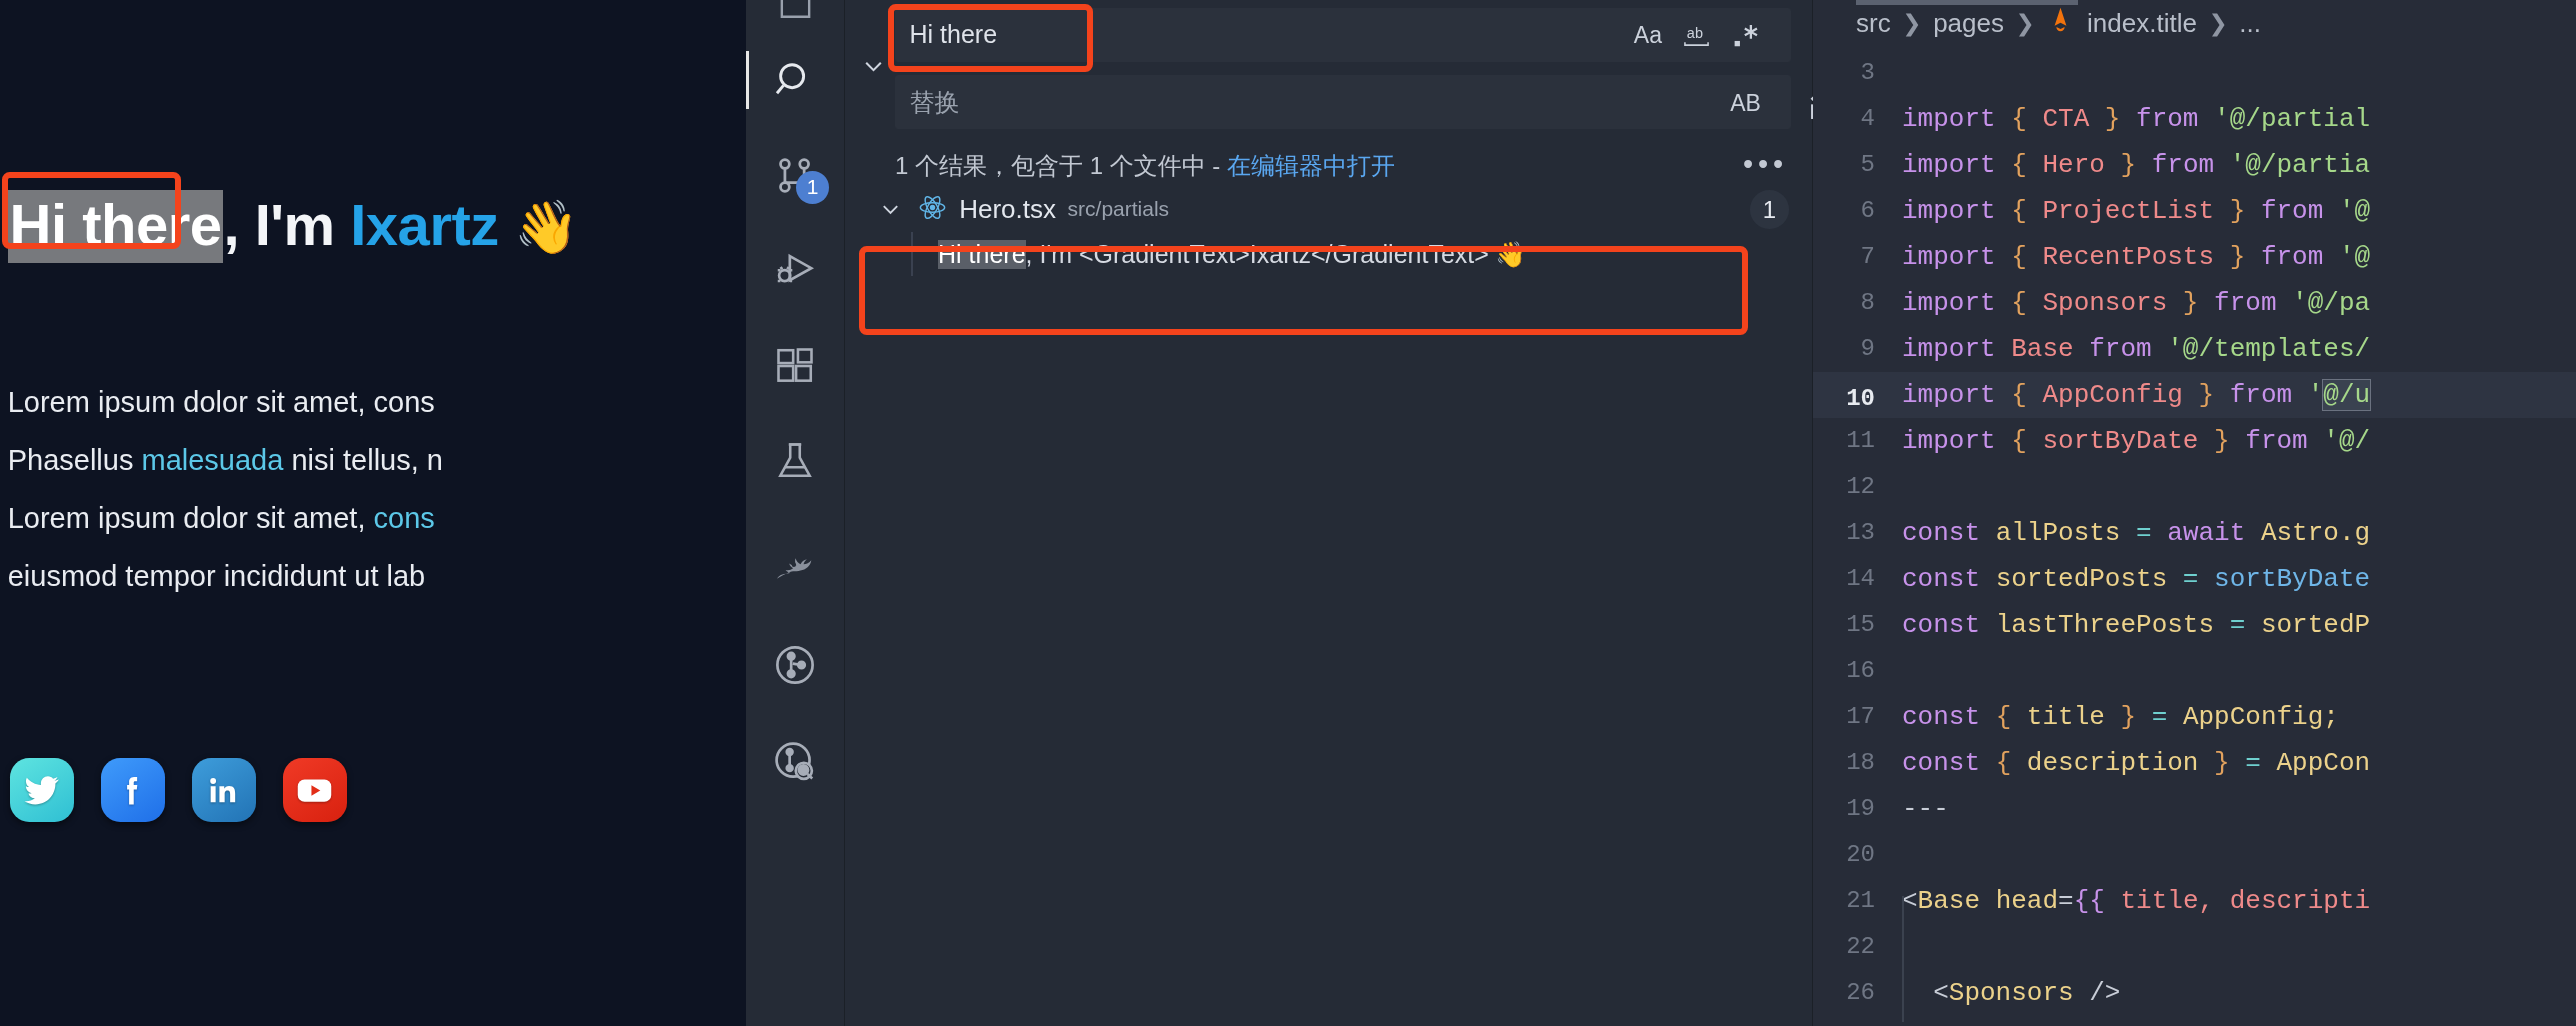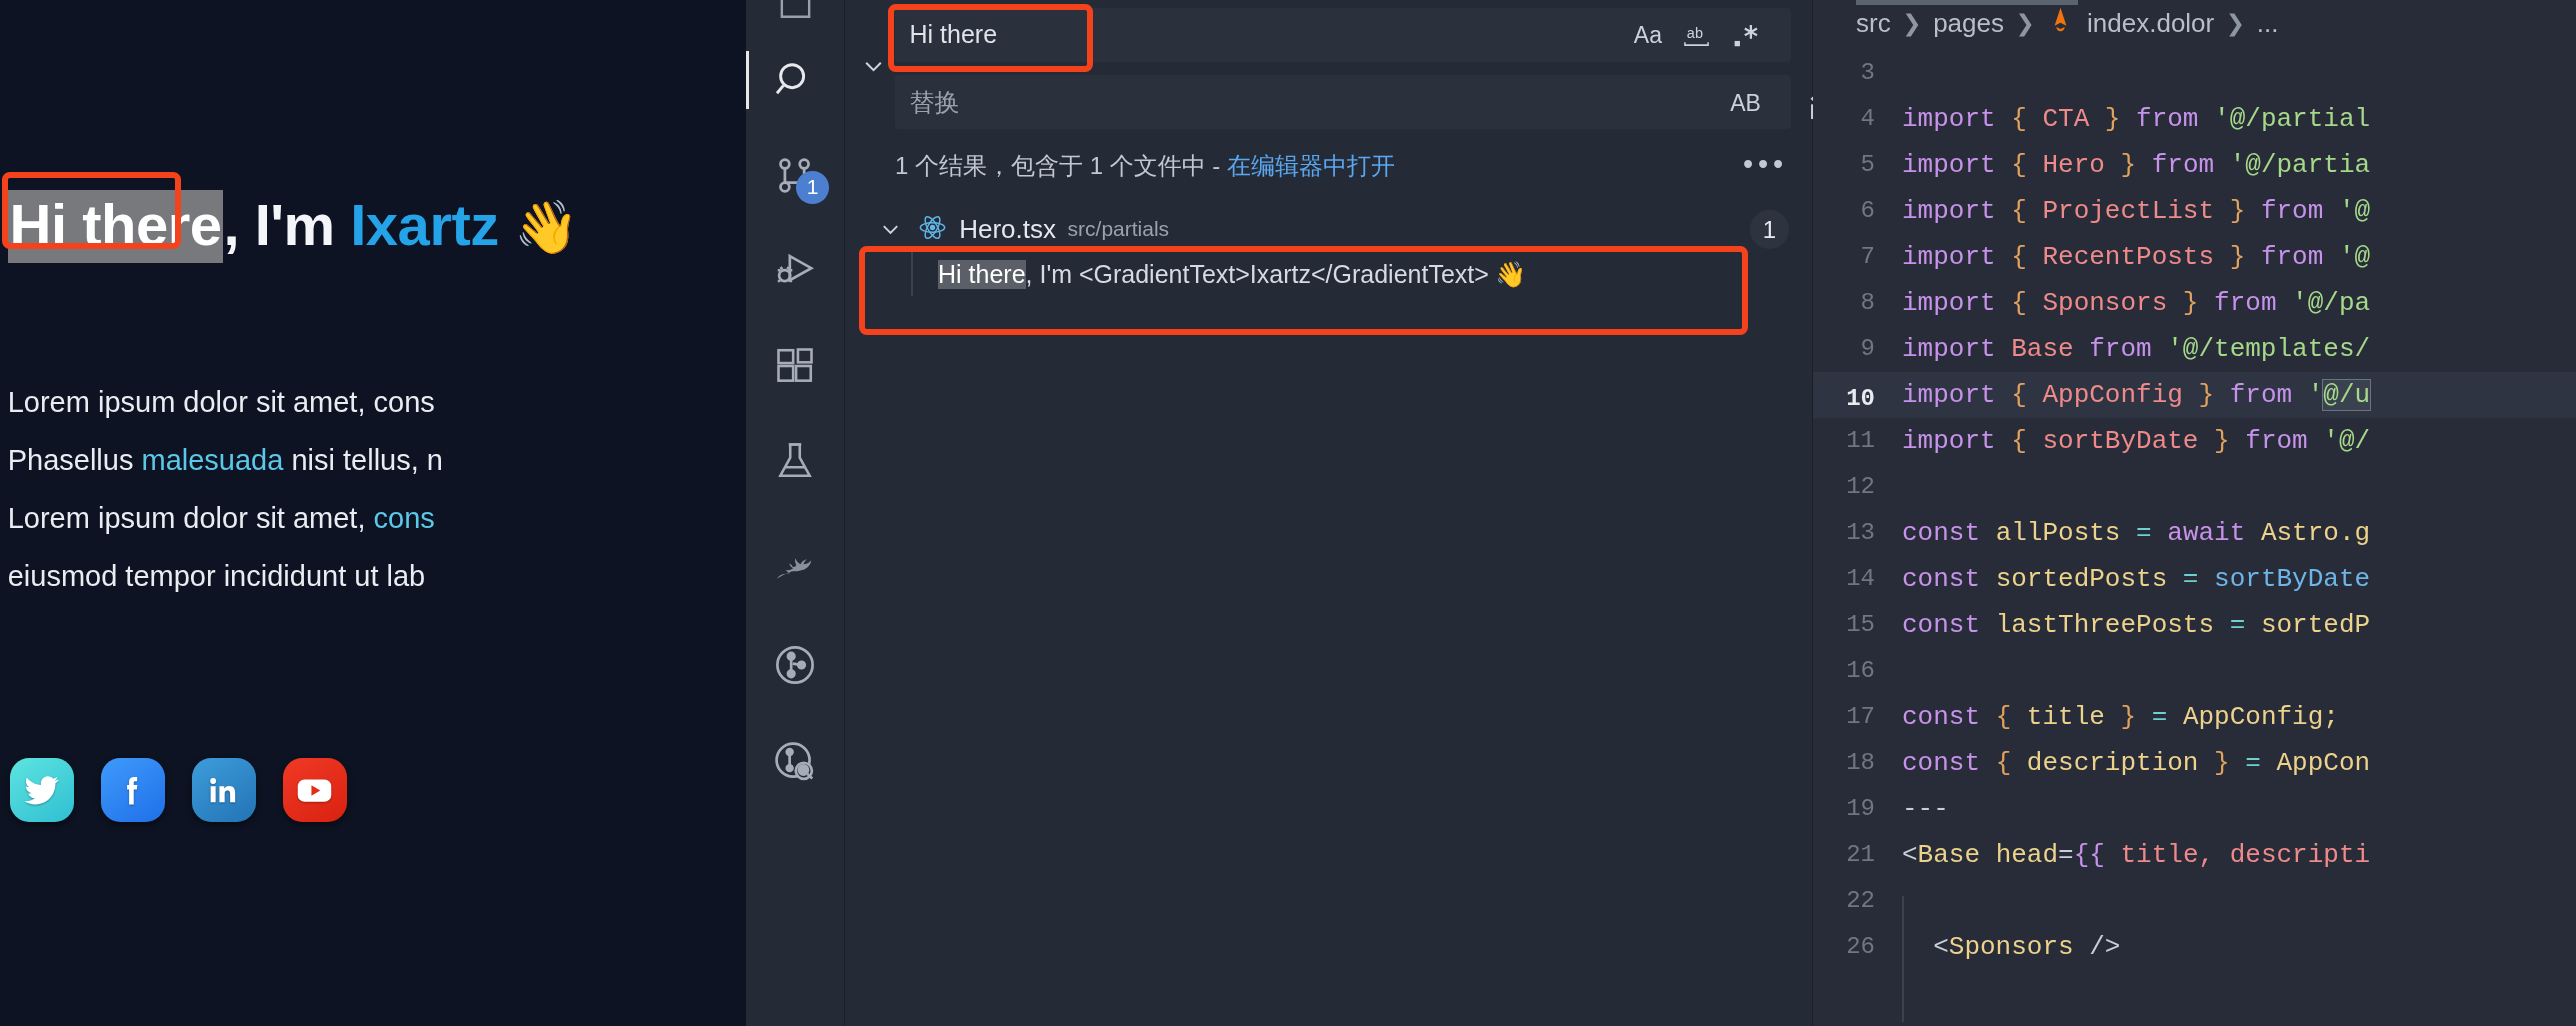--- a/index.html
+++ b/index.html
@@ -115,21 +115,21 @@
     position: absolute; right: 25px; top: 147px;
     width: 43px; height: 35px; display: flex; align-items: center; justify-content: center;
     letter-spacing: 4.8px; color: #c3c9d3; font-size: 29px; line-height: 9.7px;
   }
   .status-line {
     margin: 21px 0 0 50px; font-size: 24px; color: #c2c8d2;
     font-family: "Liberation Sans", sans-serif; white-space: nowrap;
   }
   .status-line .link { color: #5aa7f0; }
 
-  .result-block { margin-top: 24px; position: relative; }
+  .result-block { margin-top: 4px; position: relative; }
   .result-file {
     display: flex; align-items: center; gap: 11.6px;
     height: 46px; padding-left: 31px; position: relative;
   }
   .res-chev { width: 29px; display:flex; align-items:center; justify-content:center; }
   .fname { font-size: 26px; color: #e3e7ee; }
   .fpath { font-size: 21px; color: #9aa2ae; }
   .res-count {
     position: absolute; right: 23px; top: 3.9px;
     width: 39px; height: 39px; border-radius: 19.3px; background: #2d3440;
@@ -396,21 +396,21 @@
       <span>src</span>
       <span class="bc-sep">❯</span>
       <span>pages</span>
       <span class="bc-sep">❯</span>
       <span>
         <svg width="29" height="29" viewBox="0 0 24 24">
             <path d="M12 2.2 7.1 17.2l4.9-2.6 4.9 2.6z" fill="#f2730d"></path>
             <path d="M8.6 18.2c0 1.9 1.5 3.5 3.4 3.5s3.4-1.6 3.4-3.5l-3.4 1.6z" fill="#f2730d"></path>
           </svg>
       </span>
-      <span>index.dolor</span>
+      <span>index.title</span>
       <span class="bc-sep">❯</span>
       <span>...</span>
     </div>
     <div class="code-area">
       <div class="gutter-line" style="top:850px;height:126px;"></div>
     <div class="code-line"><span class="ln">3</span><span class="code-txt"></span></div>
         <div class="code-line"><span class="ln">4</span><span class="code-txt"><span class="kw">import </span><span class="brc">{ </span><span class="cls">CTA</span><span class="brc"> } </span><span class="kw">from </span><span class="str">'@/partial</span></span></div>
         <div class="code-line"><span class="ln">5</span><span class="code-txt"><span class="kw">import </span><span class="brc">{ </span><span class="cls">Hero</span><span class="brc"> } </span><span class="kw">from </span><span class="str">'@/partia</span></span></div>
         <div class="code-line"><span class="ln">6</span><span class="code-txt"><span class="kw">import </span><span class="brc">{ </span><span class="cls">ProjectList</span><span class="brc"> } </span><span class="kw">from </span><span class="str">'@</span></span></div>
         <div class="code-line"><span class="ln">7</span><span class="code-txt"><span class="kw">import </span><span class="brc">{ </span><span class="cls">RecentPosts</span><span class="brc"> } </span><span class="kw">from </span><span class="str">'@</span></span></div>
@@ -419,20 +419,21 @@
         <div class="code-line active"><span class="ln cur">10</span><span class="code-txt"><span class="kw">import </span><span class="brc">{ </span><span class="cls">AppConfig</span><span class="brc"> } </span><span class="kw">from </span><span class="str">'</span><span class="str sel-box">@/u</span></span></div>
         <div class="code-line"><span class="ln">11</span><span class="code-txt"><span class="kw">import </span><span class="brc">{ </span><span class="cls">sortByDate</span><span class="brc"> } </span><span class="kw">from </span><span class="str">'@/</span></span></div>
         <div class="code-line"><span class="ln">12</span><span class="code-txt"></span></div>
         <div class="code-line"><span class="ln">13</span><span class="code-txt"><span class="kw">const </span><span class="var">allPosts </span><span class="op">= </span><span class="kw">await </span><span class="var">Astro.g</span></span></div>
         <div class="code-line"><span class="ln">14</span><span class="code-txt"><span class="kw">const </span><span class="var">sortedPosts </span><span class="op">= </span><span class="fn">sortByDate</span></span></div>
         <div class="code-line"><span class="ln">15</span><span class="code-txt"><span class="kw">const </span><span class="var">lastThreePosts </span><span class="op">= </span><span class="var">sortedP</span></span></div>
         <div class="code-line"><span class="ln">16</span><span class="code-txt"></span></div>
         <div class="code-line"><span class="ln">17</span><span class="code-txt"><span class="kw">const </span><span class="brc">{ </span><span class="var">title</span><span class="brc"> } </span><span class="op">= </span><span class="var">AppConfig;</span></span></div>
         <div class="code-line"><span class="ln">18</span><span class="code-txt"><span class="kw">const </span><span class="brc">{ </span><span class="var">description</span><span class="brc"> } </span><span class="op">= </span><span class="var">AppCon</span></span></div>
         <div class="code-line"><span class="ln">19</span><span class="code-txt"><span class="pnc">---</span></span></div>
+        <div class="code-line"><span class="ln">20</span><span class="code-txt"></span></div>
         <div class="code-line"><span class="ln">21</span><span class="code-txt"><span class="pnc">&lt;</span><span class="var">Base </span><span class="var">head</span><span class="pnc">=</span><span class="kw">{{ </span><span class="cls">title, descripti</span></span></div>
         <div class="code-line"><span class="ln">22</span></div>
         <div class="code-line"><span class="ln">26</span><span class="code-txt"><span class="pnc">  &lt;</span><span class="tag">Sponsors </span><span class="pnc">/&gt;</span></span></div>
         <div class="code-line"></div>
       </div>
   </div>
 
 </div>
 
 

